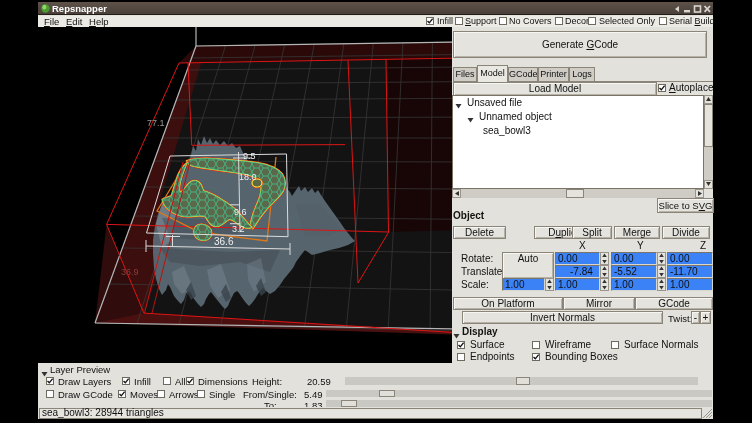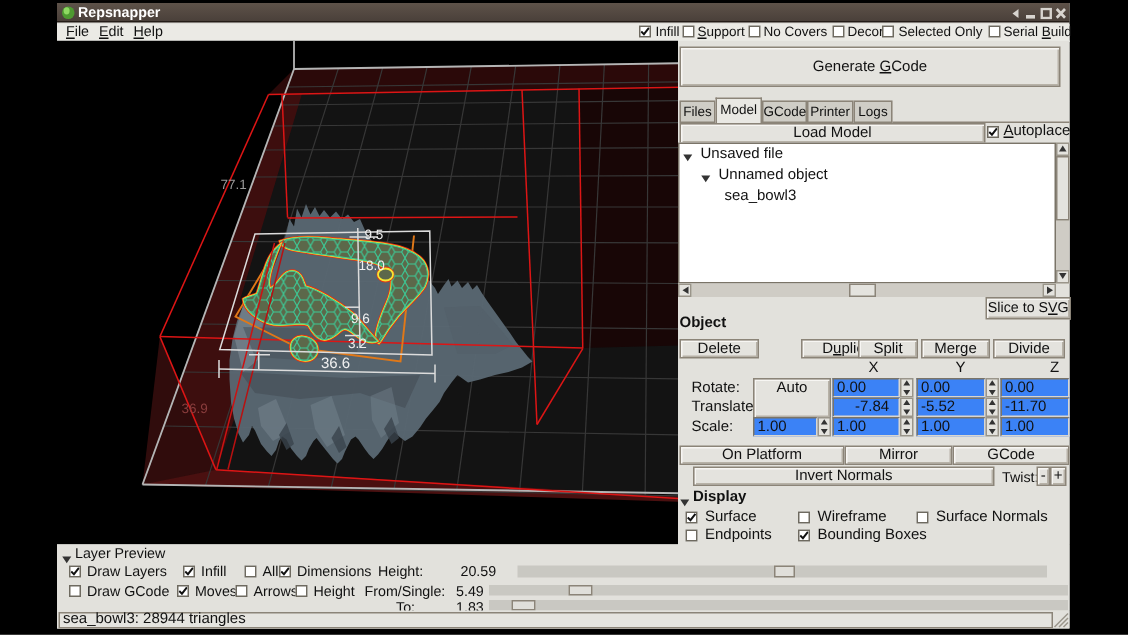--- a/index.html
+++ b/index.html
@@ -287,21 +287,21 @@
 <div style="position:absolute;left:478px;top:375px;width:14px;height:8px;background:#e0dfda;border:1px solid #8b8478"></div>
 <div class="cb" style="left:8px;top:388px"></div>
 <span style="position:absolute;left:20px;top:387px;color:#111;font-size:9.5px;white-space:nowrap">Draw GCode</span>
 <div class="cb" style="left:80px;top:388px"><svg width="6" height="6">
         <path d="M0.5,3 L2.3,4.8 L5.6,0.6" stroke="#111" stroke-width="1.3" fill="none"></path>
       </svg></div>
 <span style="position:absolute;left:92px;top:387px;color:#111;font-size:9.5px;white-space:nowrap">Moves</span>
 <div class="cb" style="left:119px;top:388px"></div>
 <span style="position:absolute;left:131px;top:387px;color:#111;font-size:9.5px;white-space:nowrap">Arrows</span>
 <div class="cb" style="left:159px;top:388px"></div>
-<span style="position:absolute;left:171px;top:387px;color:#111;font-size:9.5px;white-space:nowrap">Height</span>
+<span style="position:absolute;left:171px;top:387px;color:#111;font-size:9.5px;white-space:nowrap">Single</span>
 <span style="position:absolute;left:205px;top:387px;color:#111;font-size:9.5px;white-space:nowrap">From/Single:</span>
 <span style="position:absolute;left:266px;top:387px;color:#111;font-size:9.5px;white-space:nowrap">5.49</span>
 <div style="position:absolute;left:288px;top:388px;width:386px;height:7px;background:#c9c8c2"></div>
 <div style="position:absolute;left:341px;top:388px;width:16px;height:7px;background:#e0dfda;border:1px solid #8b8478"></div>
 <span style="position:absolute;left:226px;top:398px;color:#111;font-size:9.5px;white-space:nowrap">To:</span>
 <span style="position:absolute;left:266px;top:398px;color:#111;font-size:9.5px;white-space:nowrap">1.83</span>
 <div style="position:absolute;left:288px;top:398px;width:386px;height:7px;background:#c9c8c2"></div>
 <div style="position:absolute;left:303px;top:398px;width:16px;height:7px;background:#e0dfda;border:1px solid #8b8478"></div>
 <div style="position:absolute;left:0;top:405px;width:675px;height:12px;background:#e2e1dc"></div>
 <div style="position:absolute;left:1px;top:406px;width:663px;height:11px;background:#e5e4df;border:1px solid #8b8478"></div>

